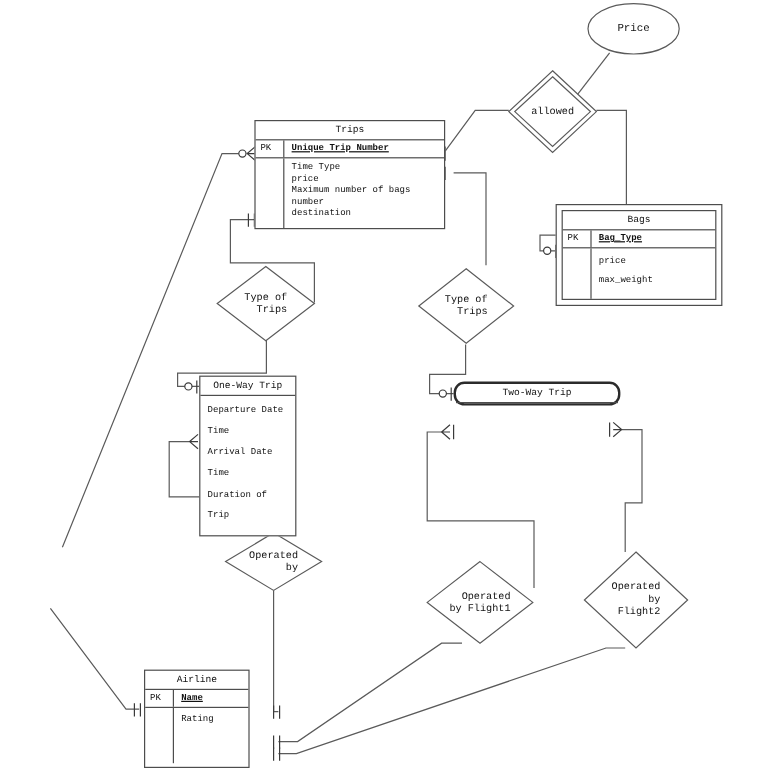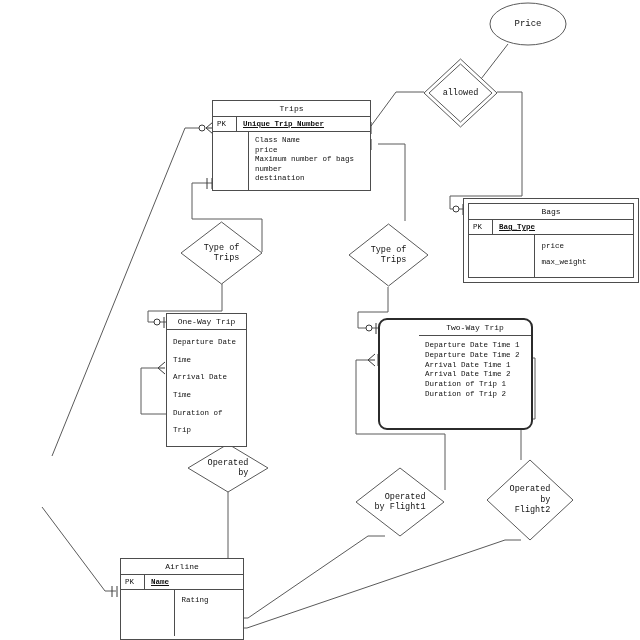--- a/index.html
+++ b/index.html
@@ -39,21 +39,20 @@
   }
   .entity .ent-title {
     text-align: center;
     border-bottom: 1px solid #4d4d4d;
     padding: 3px 0 3px 0;
     font-size: 8px;
   }
   .entity .ent-row {
     display: flex;
     align-items: stretch;
-    justify-content: center;
   }
   .entity .ent-row.pkrow {
     border-bottom: 1px solid #4d4d4d;
   }
   .entity .pk-cell {
     width: 24px;
     flex: 0 0 24px;
     border-right: 1px solid #4d4d4d;
     padding: 3px 0 3px 4px;
     box-sizing: border-box;
@@ -231,30 +230,30 @@
 
   <div class="node entity" style="left:212px; top:100px; width:159px;">
     <div class="ent-title">Trips</div>
     <div class="ent-row pkrow">
       <div class="pk-cell">PK</div>
       <div class="field-cell pk">Unique Trip Number</div>
     </div>
     <div class="ent-row">
       <div class="pk-cell blank">&nbsp;</div>
       <div class="attr-list">
-        <div>Class Name</div>
+        <div>Time Type</div>
         <div>price</div>
         <div>Maximum number of bags</div>
         <div>number</div>
         <div>destination</div>
       </div>
     </div>
   </div>
 
-  <div class="node entity double" style="left:463px; top:170px; width:176px;margin-top:28px;">
+  <div class="node entity double" style="left:463px; top:170px; width:139px;">
     <div class="inner">
       <div class="ent-title">Bags</div>
       <div class="ent-row pkrow">
         <div class="pk-cell">PK</div>
         <div class="field-cell pk">Bag_Type</div>
       </div>
       <div class="ent-row">
         <div class="pk-cell blank">&nbsp;</div>
         <div class="attr-list" style="line-height:2.1;">
           <div>price</div>
@@ -266,33 +265,25 @@
 
   <div class="node entity" style="left:166px; top:313px; width:81px;">
     <div class="ent-title">One-Way Trip</div>
     <div class="attr-list" style="line-height:2.35; padding-left:6px;">
       <div>Departure Date Time</div>
       <div>Arrival Date Time</div>
       <div>Duration of Trip</div>
     </div>
   </div>
 
-  <div class="node entity rounded" style="left:378px; top:318px; width:155px;padding-left:39px;">
+  <div class="node entity rounded" style="left:378px; top:318px; width:139px;">
     <div class="ent-title">Two-Way Trip</div>
-    <div class="attr-list" style="line-height:1.3; padding-left:6px; padding-top:5px; padding-bottom:28px;">
-      <div>Departure Date Time 1</div>
-      <div>Departure Date Time 2</div>
-      <div>Arrival Date Time 1</div>
-      <div>Arrival Date Time 2</div>
-      <div>Duration of Trip 1</div>
-      <div>Duration of Trip 2</div>
-    </div>
-  </div>
-
-  <div class="node entity" style="left:120px; top:558px; width:124px; height:82px;">
+  </div>
+
+  <div class="node entity" style="left:120px; top:558px; width:88px; height:82px;">
     <div class="ent-title">Airline</div>
     <div class="ent-row pkrow">
       <div class="pk-cell">PK</div>
       <div class="field-cell pk">Name</div>
     </div>
     <div class="ent-row" style="height:46px;">
       <div class="pk-cell blank">&nbsp;</div>
       <div class="attr-list" style="padding-top:6px;">
         <div>Rating</div>
       </div>

